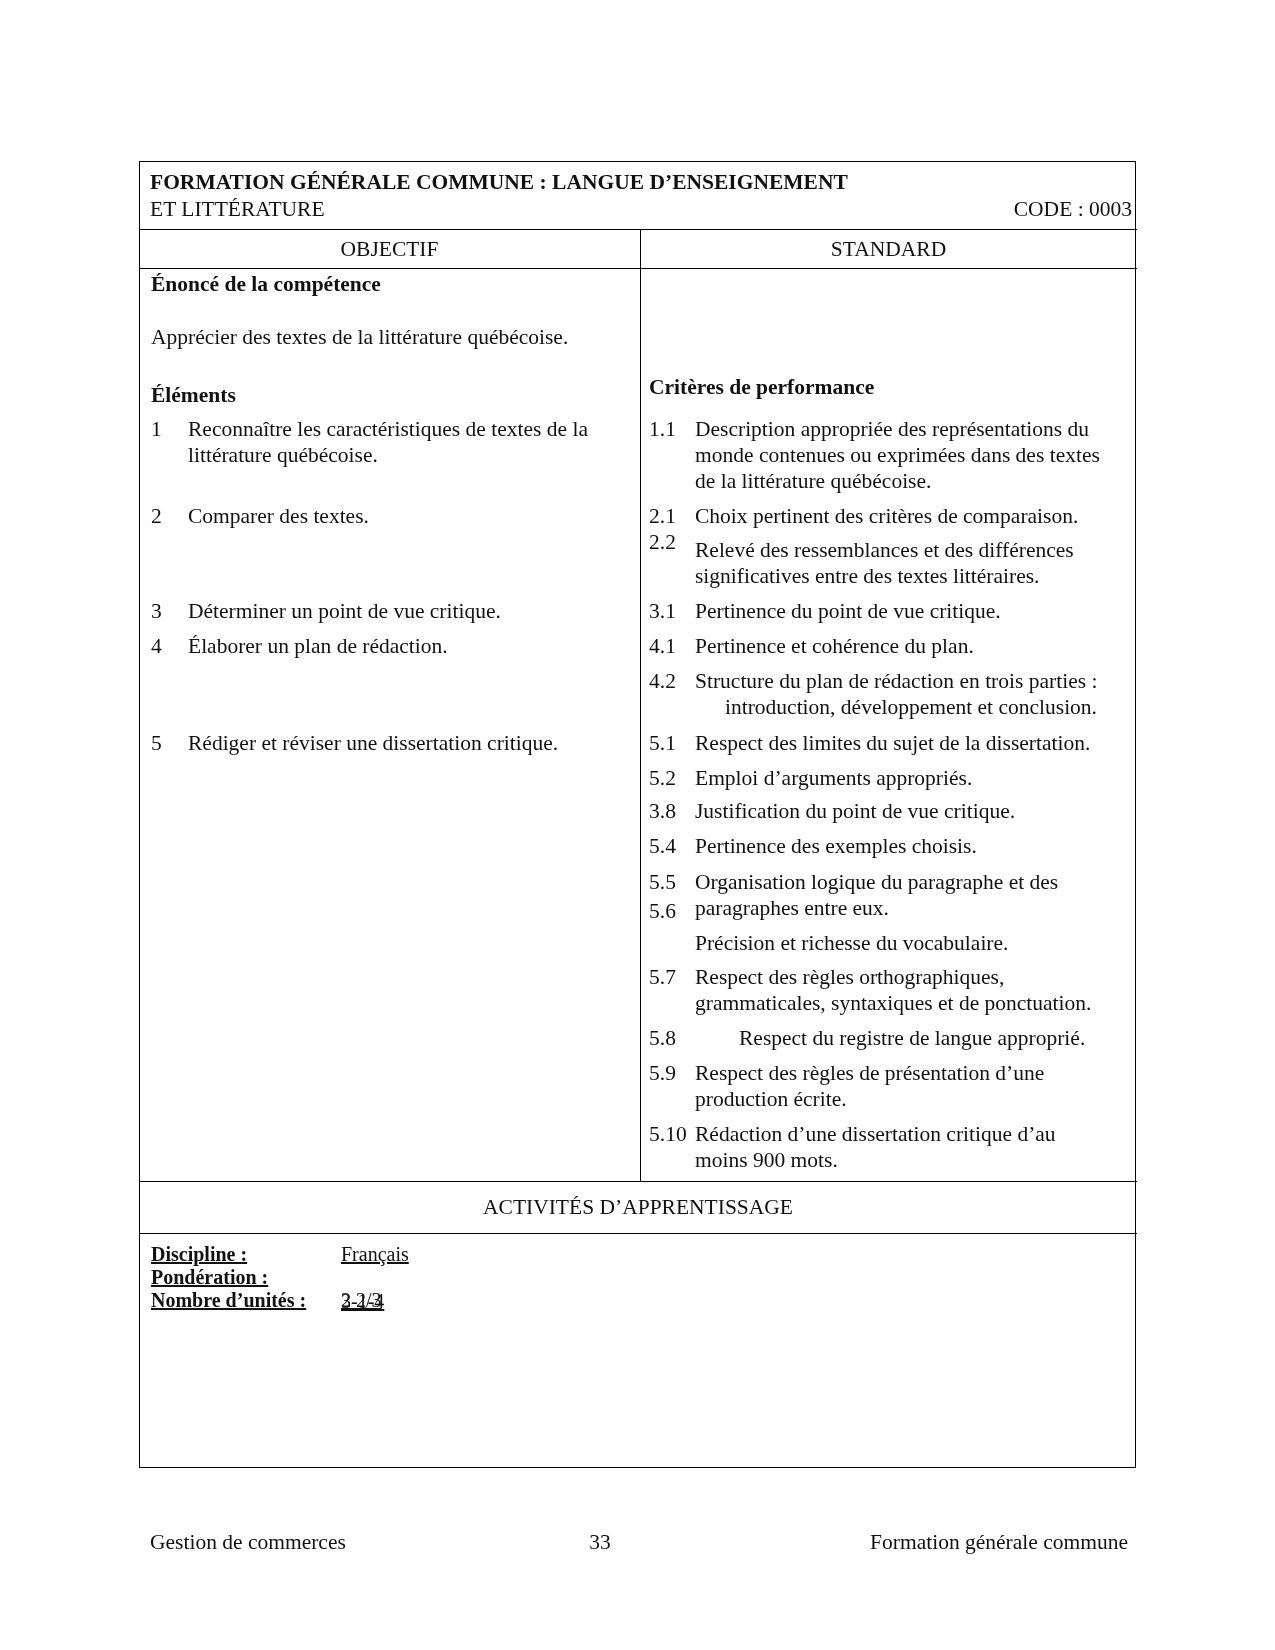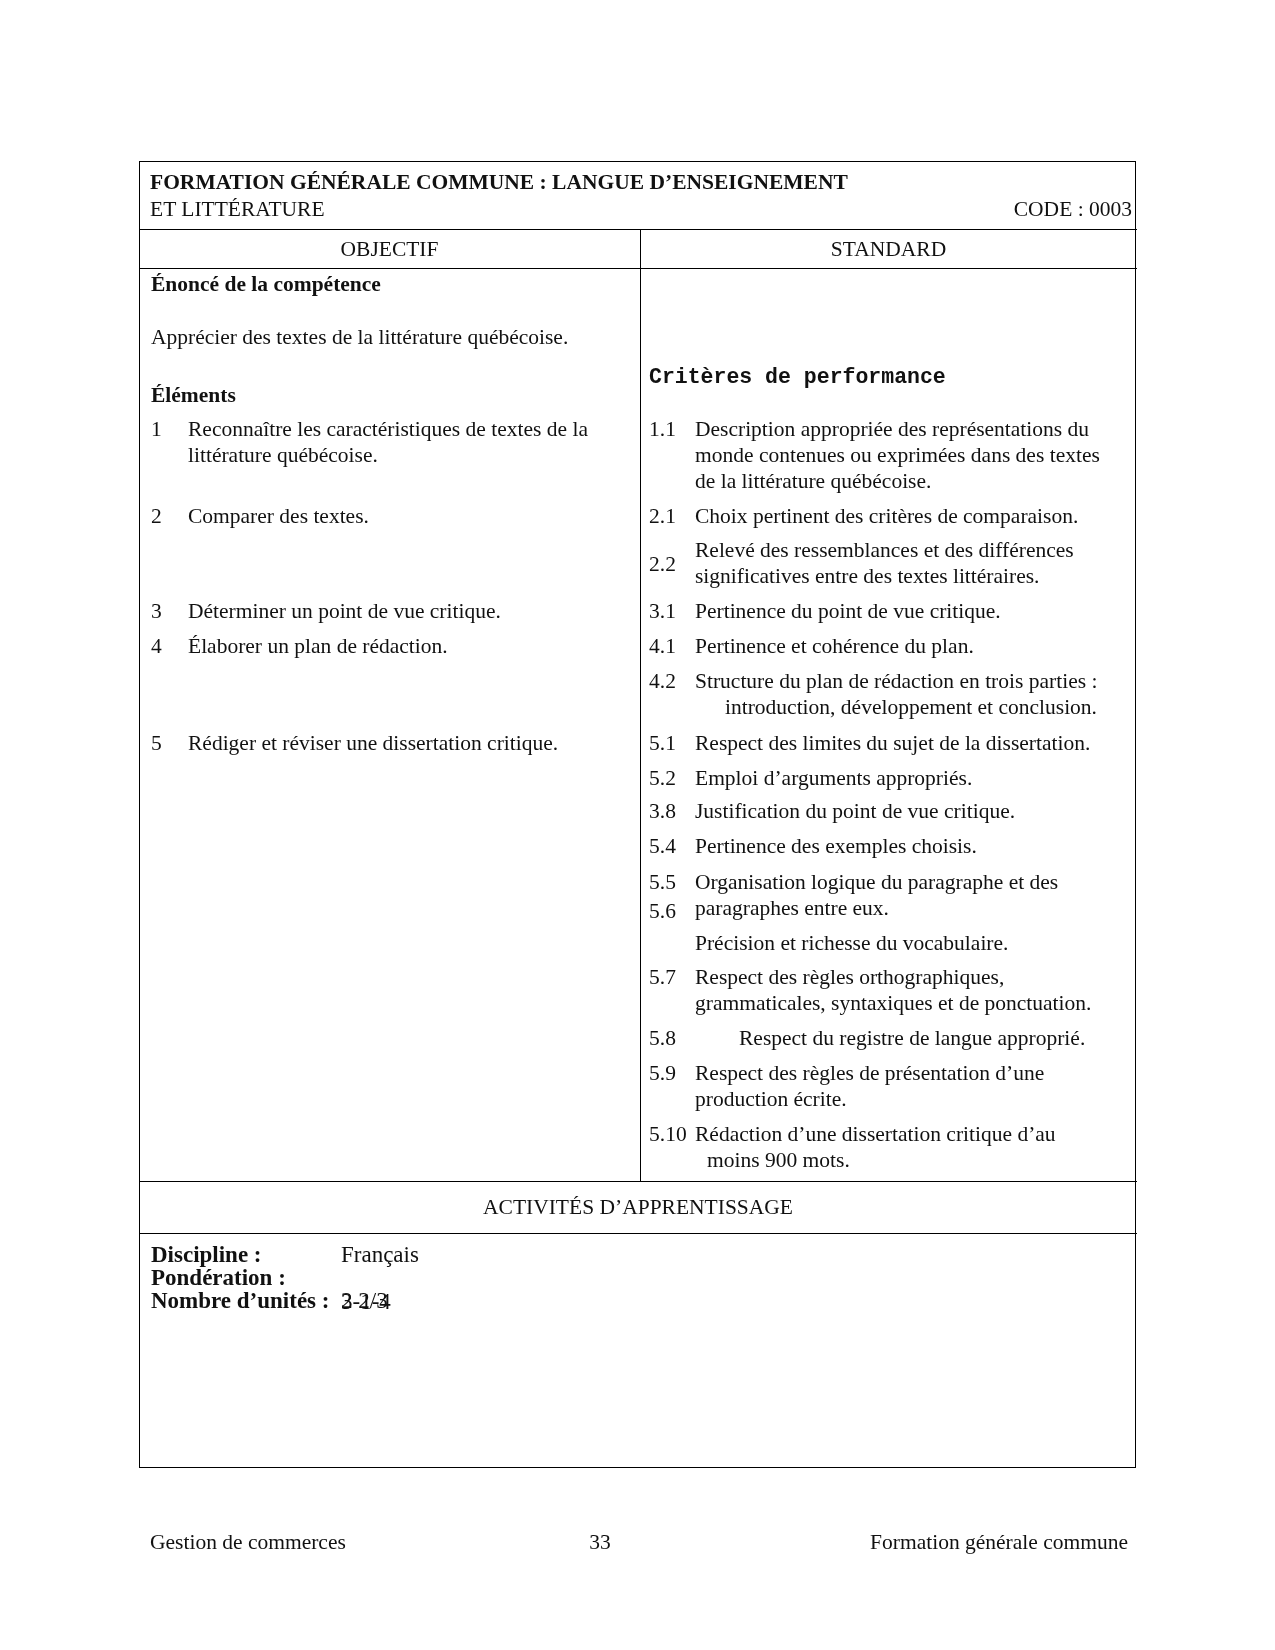--- a/index.html
+++ b/index.html
@@ -4,21 +4,21 @@
   <style>
     html, body { margin:0; padding:0; background:#ffffff; }
     body { width:1275px; height:1650px; position:relative; overflow:hidden;
            font-family:"Liberation Serif", "DejaVu Serif", serif; color:#111; }
     .abs { position:absolute; white-space:nowrap; line-height:26px; font-size:21.5px; }
     .frame { position:absolute; left:139px; top:161px; width:997px; height:1307px;
              border:1.5px solid #000; box-sizing:border-box; }
     .hline { position:absolute; left:139px; width:998px; height:0; border-top:1.3px solid #000; }
     .vline { position:absolute; width:0; border-left:1.3px solid #000; }
     .bold { font-weight:bold; }
-    .small { font-size:23px; line-height:23px; }
+    .small { font-size:20px; line-height:23px;text-decoration:underline; }
     .center { text-align:center; }
   </style>
 </head>
 <body>
 
 <div class="frame"></div>
 <div class="hline" style="top:229px;"></div>
 <div class="hline" style="top:268px;"></div>
 <div class="vline" style="left:640px; top:229px; height:953px;"></div>
 <div class="hline" style="top:1181px;"></div>
@@ -51,34 +51,34 @@
 </div>
 <div>
   <div class="abs" style="left:151px; top:633px;">4</div>
   <div class="abs" style="left:188px; top:633px;">Élaborer un plan de rédaction.</div>
 </div>
 <div>
   <div class="abs" style="left:151px; top:730px;">5</div>
   <div class="abs" style="left:188px; top:730px;">Rédiger et réviser une dissertation critique.</div>
 </div>
 
-<div class="abs bold" style="left:649px; top:364px;font-family:Liberation Mono, monospace;">Critères de performance</div>
+<div class="abs bold" style="left:649px; top:374px;">Critères de performance</div>
 
 <div>
   <div class="abs" style="left:649px; top:416px;">1.1</div>
   <div class="abs" style="left:695px; top:416px;">Description appropriée des représentations du</div>
   <div class="abs" style="left:695px; top:442px;">monde contenues ou exprimées dans des textes</div>
   <div class="abs" style="left:695px; top:468px;">de la littérature québécoise.</div>
 </div>
 <div>
   <div class="abs" style="left:649px; top:503px;">2.1</div>
   <div class="abs" style="left:695px; top:503px;">Choix pertinent des critères de comparaison.</div>
 </div>
 <div>
-  <div class="abs" style="left:649px; top:551px;">2.2</div>
+  <div class="abs" style="left:649px; top:529px;">2.2</div>
   <div class="abs" style="left:695px; top:537px;">Relevé des ressemblances et des différences</div>
   <div class="abs" style="left:695px; top:563px;">significatives entre des textes littéraires.</div>
 </div>
 <div>
   <div class="abs" style="left:649px; top:598px;">3.1</div>
   <div class="abs" style="left:695px; top:598px;">Pertinence du point de vue critique.</div>
 </div>
 <div>
   <div class="abs" style="left:649px; top:633px;">4.1</div>
   <div class="abs" style="left:695px; top:633px;">Pertinence et cohérence du plan.</div>
@@ -123,21 +123,21 @@
   <div class="abs" style="left:695px; top:1025px;margin-left:44px;">Respect du registre de langue approprié.</div>
 </div>
 <div>
   <div class="abs" style="left:649px; top:1060px;">5.9</div>
   <div class="abs" style="left:695px; top:1060px;">Respect des règles de présentation d’une</div>
   <div class="abs" style="left:695px; top:1086px;">production écrite.</div>
 </div>
 <div>
   <div class="abs" style="left:649px; top:1121px;">5.10</div>
   <div class="abs" style="left:695px; top:1121px;">Rédaction d’une dissertation critique d’au</div>
-  <div class="abs" style="left:695px; top:1147px;margin-left:12px;">moins 900 mots.</div>
+  <div class="abs" style="left:695px; top:1147px;">moins 900 mots.</div>
 </div>
 
 <div class="abs center" style="left:139px; width:998px; top:1194px;">ACTIVITÉS D’APPRENTISSAGE</div>
 
 <div>
   <div class="abs small bold" style="left:151px; top:1243px;">Discipline :</div>
   <div class="abs small" style="left:341px; top:1243px;">Français</div>
 </div>
 <div>
   <div class="abs small bold" style="left:151px; top:1266px;">Pondération :</div>

